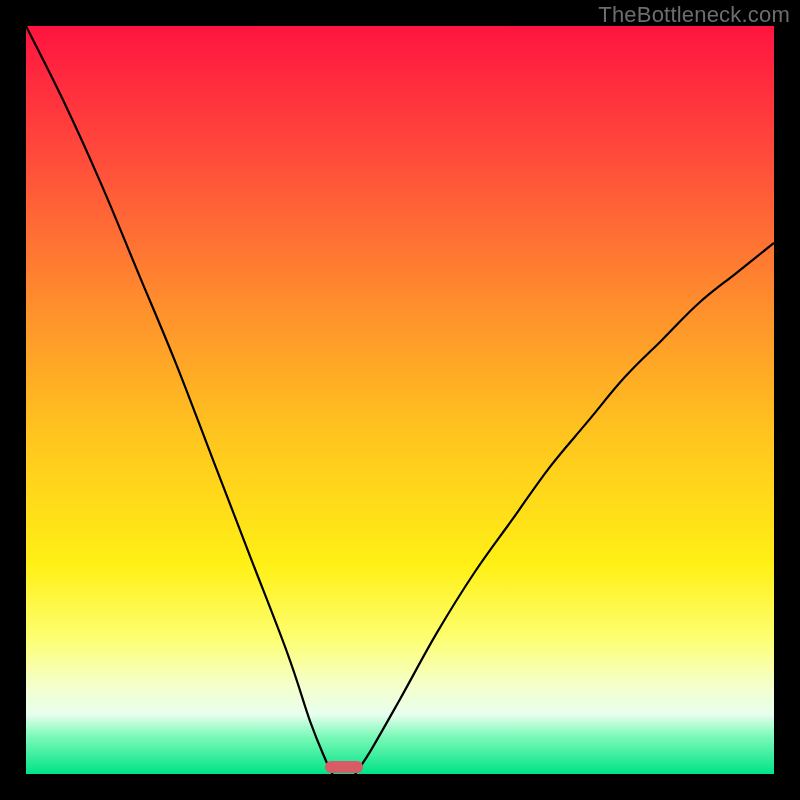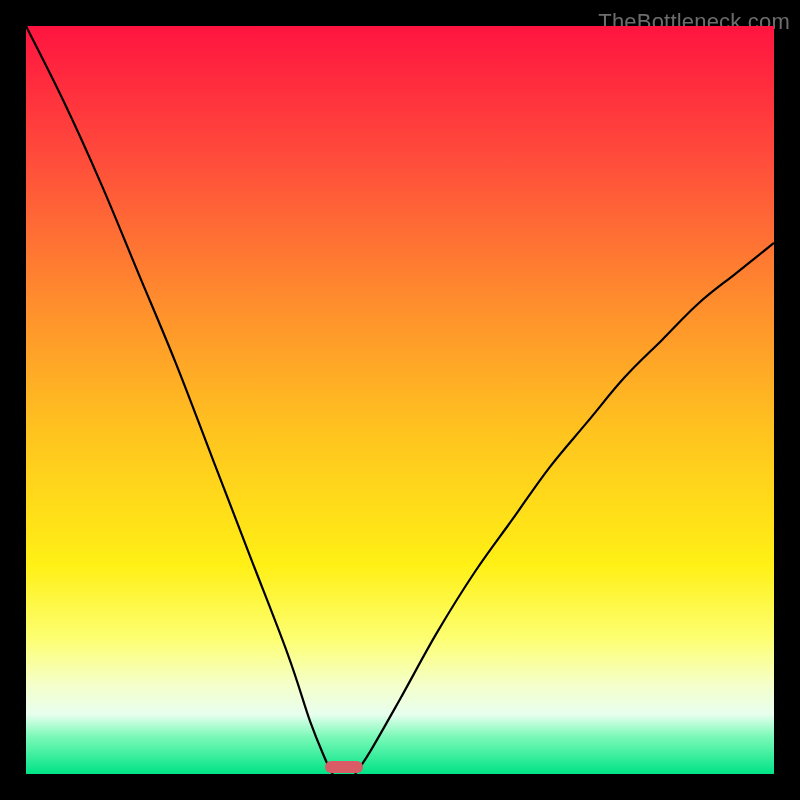--- a/index.html
+++ b/index.html
@@ -33,21 +33,20 @@
   }
   .watermark {
     position: absolute;
     top: 2px;
     right: 10px;
     color: #6d6d6d;
     font-size: 22px;
     letter-spacing: 0.2px;
     font-weight: 500;
     font-family: Arial, Helvetica, sans-serif;
-    margin-top: 7px;
   }
   svg.curve {
     position: absolute;
     left: 0;
     top: 0;
     width: 748px;
     height: 748px;
     pointer-events: none;
   }
   .marker {

